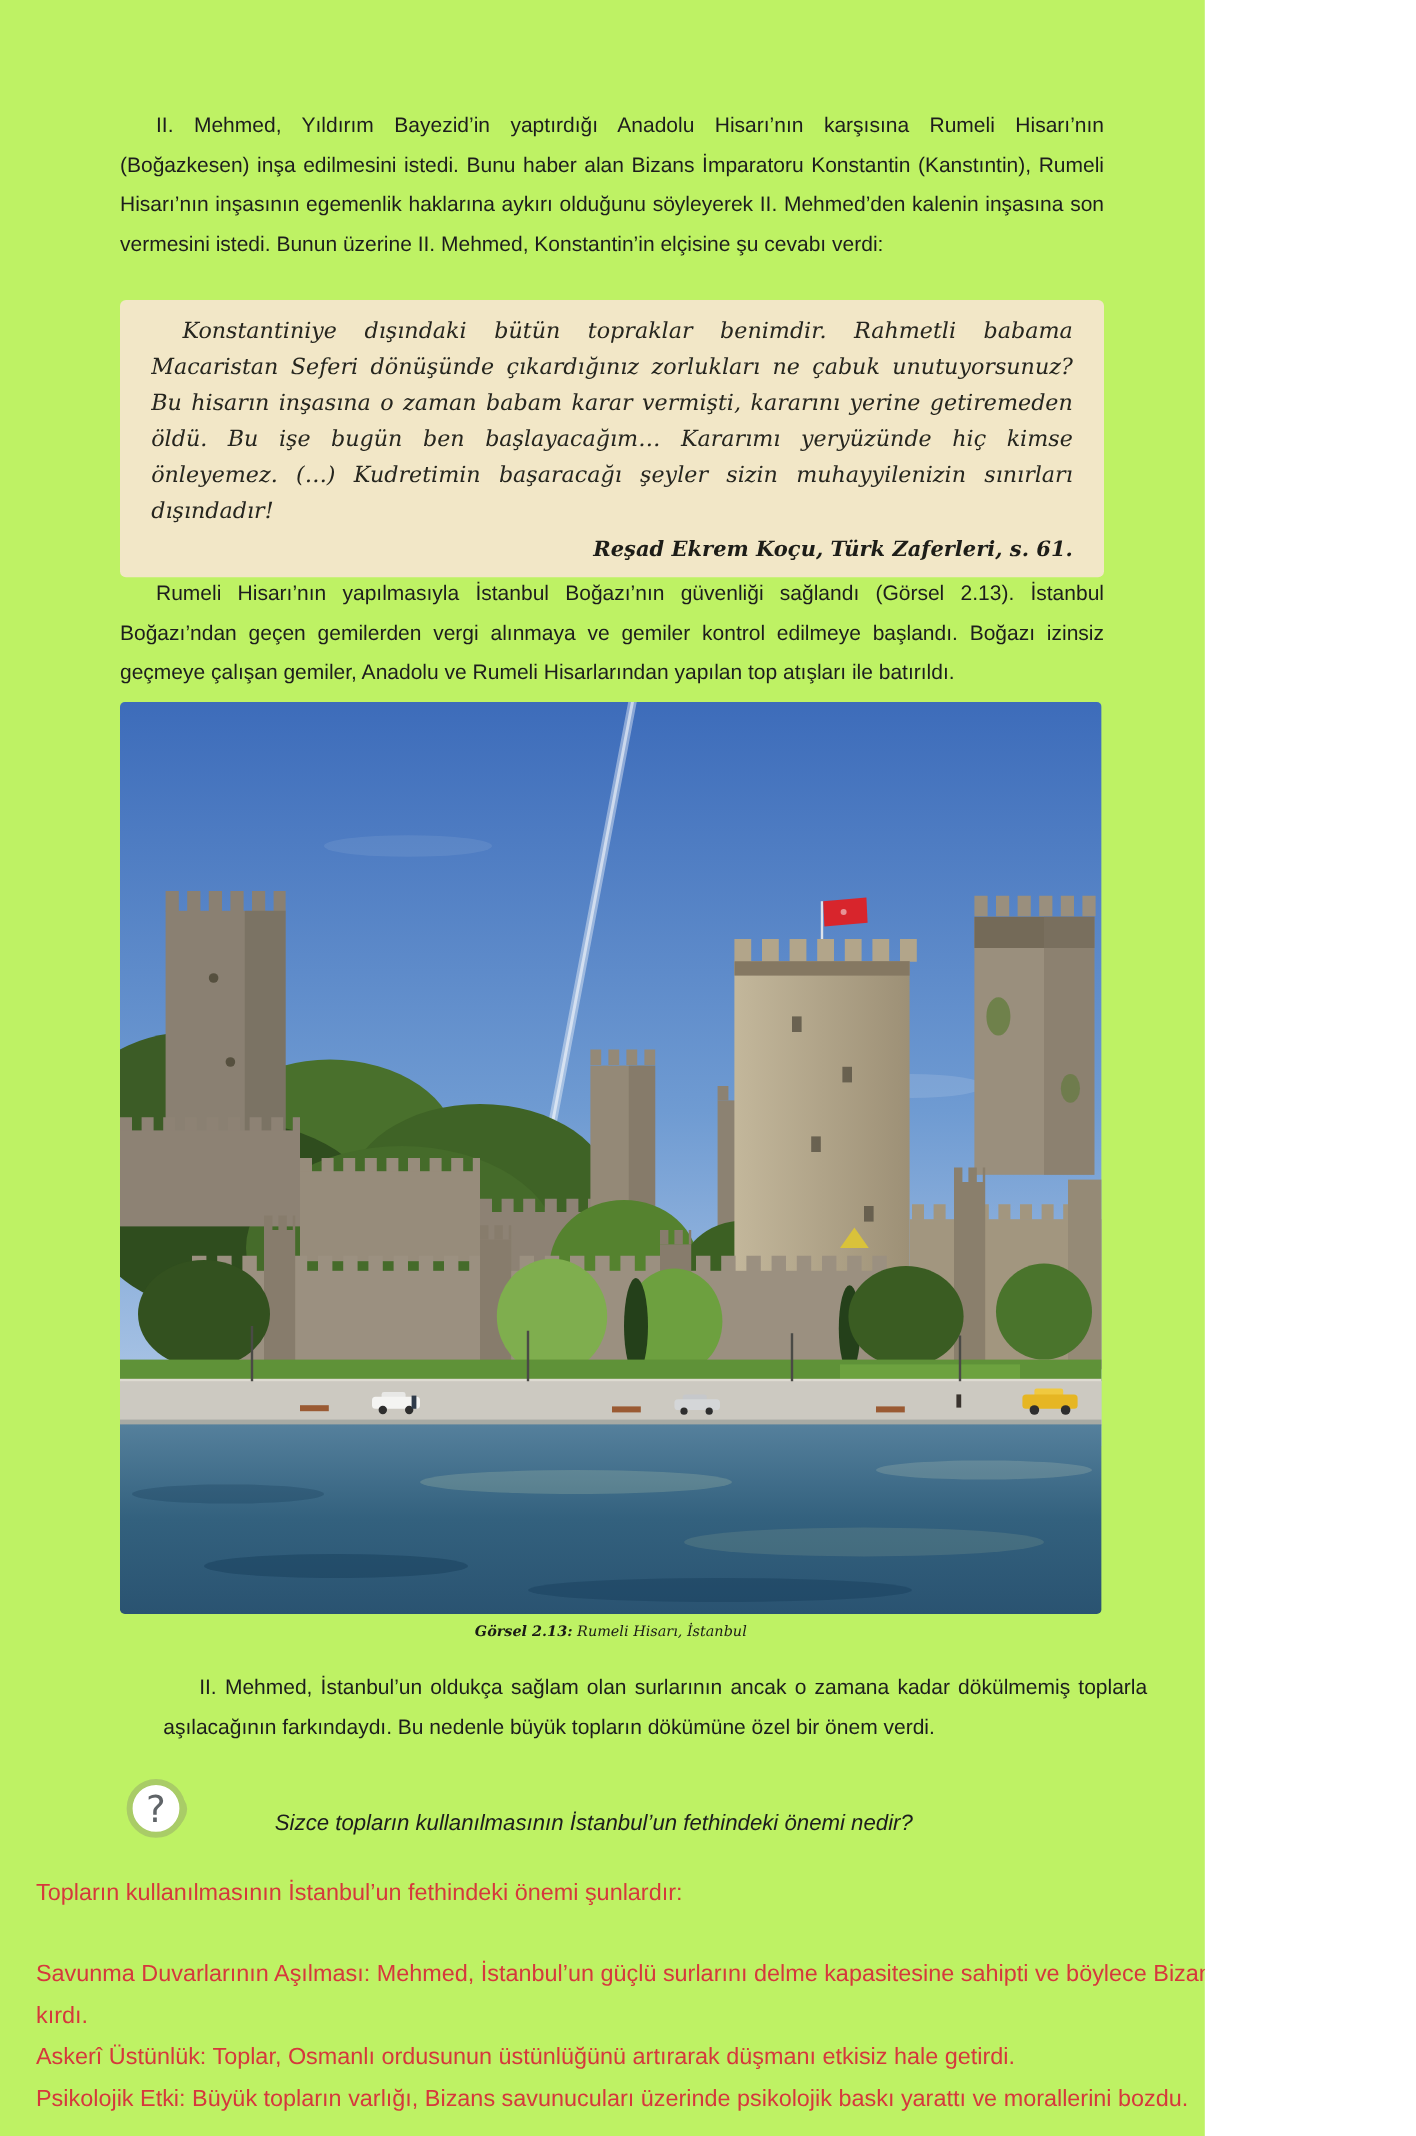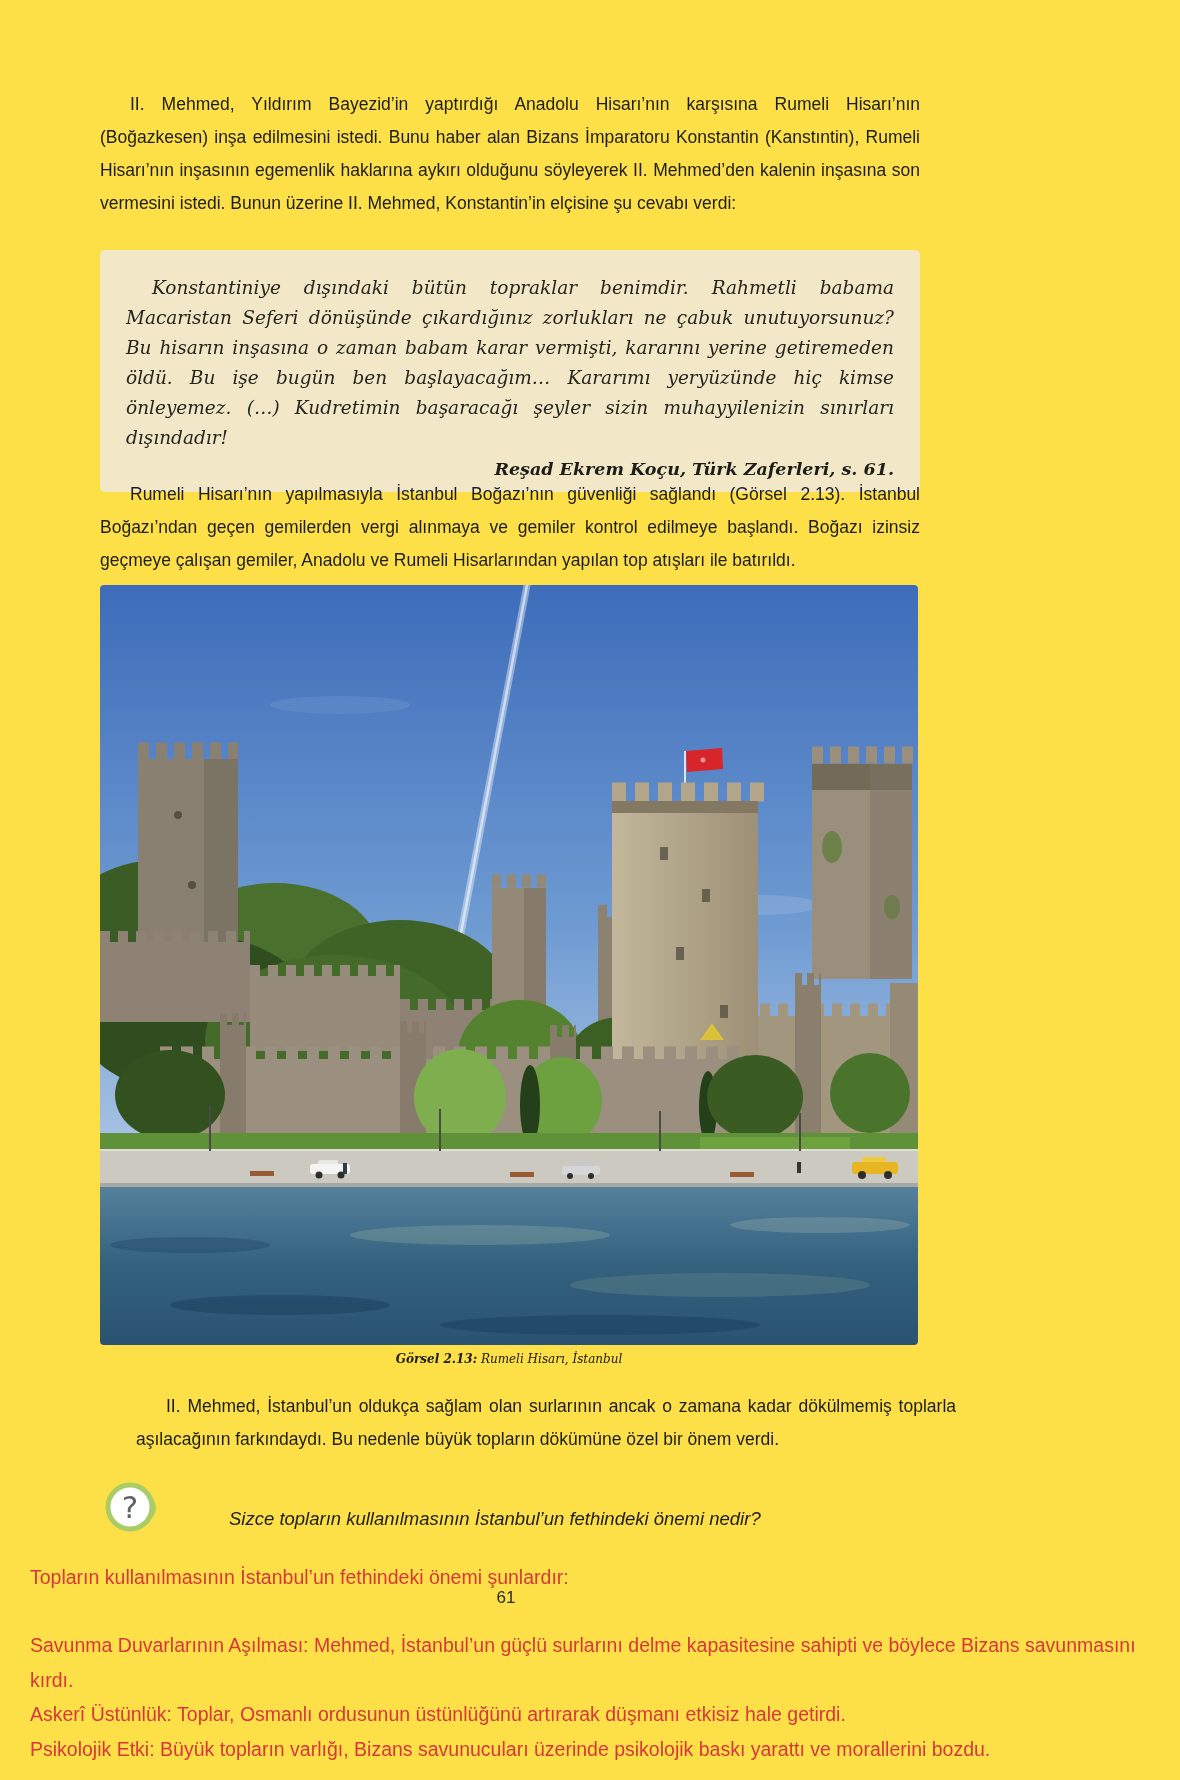--- a/index.html
+++ b/index.html
@@ -4,35 +4,35 @@
 <style>
   :root{
     --annotation-red:#d6383c;
     --quote-bg:#f2e7c7;
     --question-green:#a9cc67;
     --flag-red:#d8252c;
   }
   *{box-sizing:border-box;}
   html,body{margin:0;padding:0;background:#ffffff;}
   .page{
-    position:relative;width:1180px;height:1780px;background:#fde047;
+    position:relative;width:1004px;height:1780px;background:#bef264;
     font-family:"Liberation Sans",sans-serif;color:#1d1d1d;overflow:hidden;
   }
   .col{position:absolute;left:100px;width:820px;}
   .body-par{
     font-size:17.5px;line-height:33px;text-align:justify;margin:0;
     text-indent:30px;color:#1d1d1d;
   }
   .p1{top:88px;}
   .p2{top:478px;}
   .p3{top:1390px;margin-left:36px;}
   .quote-box{
     position:absolute;left:100px;width:820px;top:250px;
     background:var(--quote-bg);border-radius:5px;
-    padding:23px 26px 10px 26px;
+    padding:12px 26px 10px 26px;
   }
   .quote-text{
     font-family:"DejaVu Serif","Liberation Serif",serif;font-style:italic;
     font-size:18.5px;line-height:30px;text-align:justify;text-indent:26px;
     color:#26261f;margin:0;
   }
   .quote-attr{
     font-family:"DejaVu Serif","Liberation Serif",serif;font-style:italic;font-weight:bold;
     font-size:17.5px;line-height:25px;text-align:right;margin:4px 0 0 0;color:#1d1d18;
   }
@@ -246,21 +246,20 @@
     <svg class="q-icon" width="64" height="64" viewBox="0 0 64 64" xmlns="http://www.w3.org/2000/svg">
       <path d="M42,14 Q64,28 42,48 Z" fill="var(--question-green)"></path>
       <circle cx="27" cy="29" r="22" fill="#ffffff" stroke="var(--question-green)" stroke-width="5"></circle>
       <text x="27" y="40" text-anchor="middle" font-family="DejaVu Sans, sans-serif" font-size="31" fill="#5f6468">?</text>
     </svg>
     <p class="q-text">Sizce topların kullanılmasının İstanbul’un fethindeki önemi nedir?</p>
   </div>
 
   <p class="red ann-intro">Topların kullanılmasının İstanbul’un fethindeki önemi şunlardır:</p>
 
-  <div class="page-number">61</div>
 
   <div class="ann-block">
     <p class="red ann-item">Savunma Duvarlarının Aşılması: Mehmed, İstanbul’un güçlü surlarını delme kapasitesine sahipti ve böylece Bizans savunmasını kırdı.</p>
     <p class="red ann-item">Askerî Üstünlük: Toplar, Osmanlı ordusunun üstünlüğünü artırarak düşmanı etkisiz hale getirdi.</p>
     <p class="red ann-item">Psikolojik Etki: Büyük topların varlığı, Bizans savunucuları üzerinde psikolojik baskı yarattı ve morallerini bozdu.</p>
   </div>
 
 </div>
 
 </body></html>

